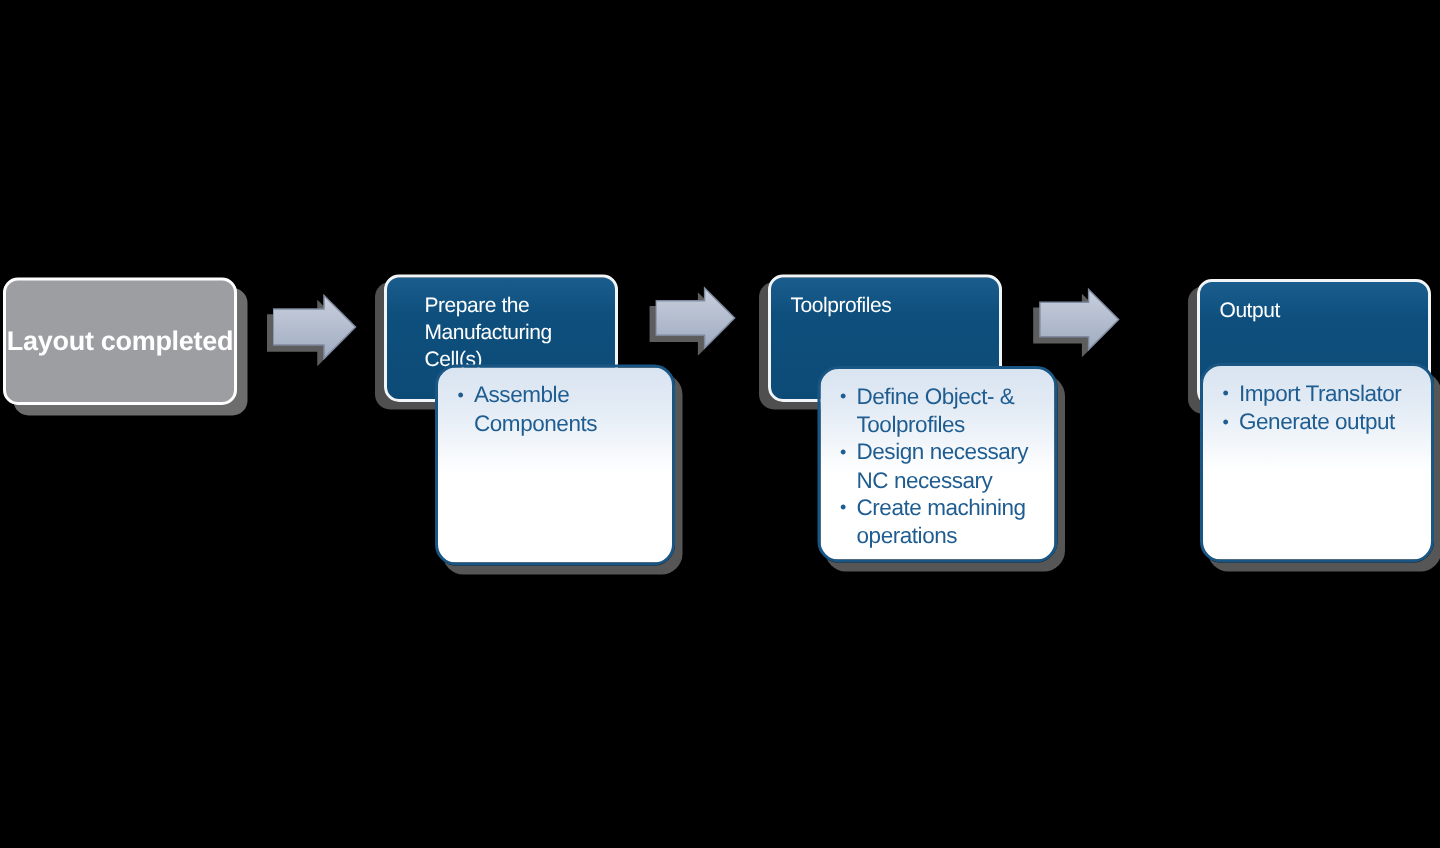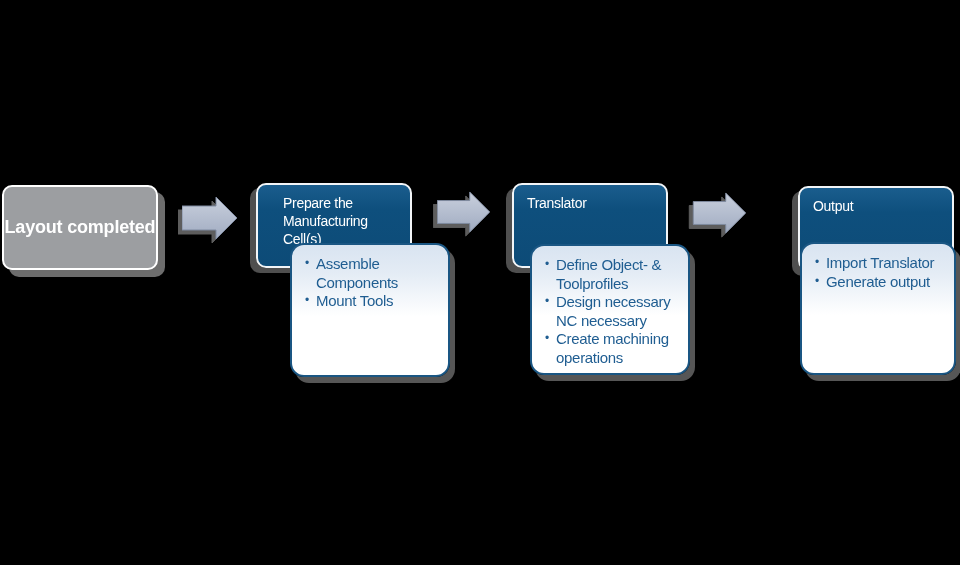--- a/index.html
+++ b/index.html
@@ -62,21 +62,21 @@
   .detail-box {
     position: absolute;
     background: linear-gradient(180deg, #d9e4f1 0%, #e4ecf5 22%, #ffffff 55%);
     border: 2px solid #1a5683;
     border-radius: 14px;
     box-shadow: 5px 6px 0 #565656;
     box-sizing: border-box;
     padding: 10px 6px 0 13px;
   }
   .db-1 { left: 290px; top: 243px; width: 160px; height: 134px; }
-  .db-2 { left: 530px; top: 244px; width: 160px; height: 131px; }
+  .db-2 { left: 545px; top: 244px; width: 160px; height: 131px; }
   .db-3 { left: 800px; top: 242px; width: 156px; height: 133px; }
 
   .detail-box ul {
     margin: 0;
     padding: 0;
     list-style: none;
   }
   .detail-box li {
     position: relative;
     padding-left: 11px;
@@ -129,35 +129,34 @@
 
   <div class="step-header sh-1">
     <div class="step-title">Prepare the Manufacturing Cell(s)</div>
   </div>
 
   <svg class="arrow ar-2" width="54" height="42" viewBox="0 0 56 44">
     <polygon points="0,10 34,10 34,1 55,22 34,43 34,34 0,34" fill="url(#agrad)" stroke="#7f8aa0" stroke-width="1"></polygon>
   </svg>
 
   <div class="step-header sh-2">
-    <div class="step-title">Translator</div>
+    <div class="step-title">Toolprofiles</div>
   </div>
 
   <svg class="arrow ar-3" width="56" height="42" viewBox="0 0 56 44">
     <polygon points="0,10 34,10 34,1 55,22 34,43 34,34 0,34" fill="url(#agrad)" stroke="#7f8aa0" stroke-width="1"></polygon>
   </svg>
 
   <div class="step-header sh-3">
     <div class="step-title">Output</div>
   </div>
 
   <div class="detail-box db-1">
     <ul>
       <li>Assemble Components</li>
-      <li>Mount Tools</li>
     </ul>
   </div>
 
   <div class="detail-box db-2">
     <ul>
       <li>Define Object- &amp; Toolprofiles</li>
       <li>Design necessary NC necessary</li>
       <li>Create machining operations</li>
     </ul>
   </div>

